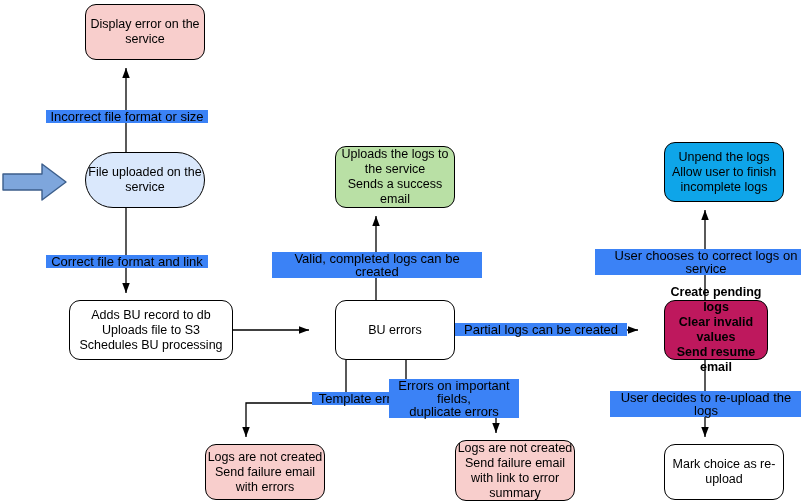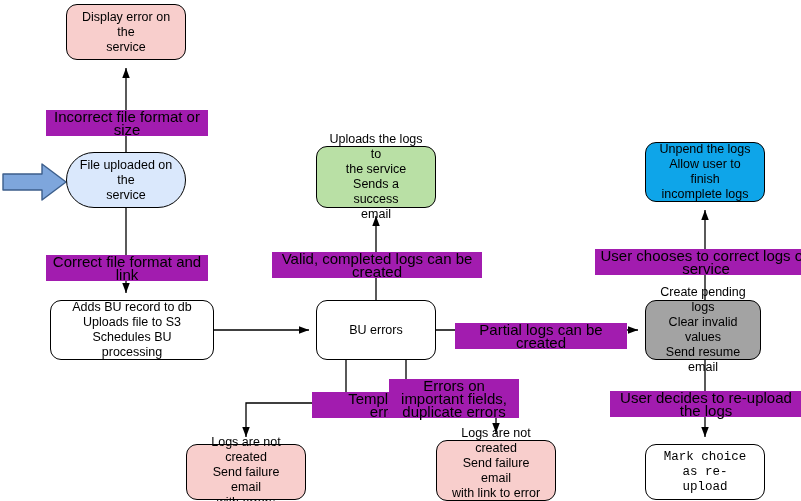--- a/index.html
+++ b/index.html
@@ -31,30 +31,31 @@
     border-radius: 11px;
     display: flex;
     align-items: center;
     justify-content: center;
     text-align: center;
     font-size: 12.5px;
     line-height: 15px;
     color: #000000;
     background: #ffffff;
     white-space: pre-line;
-    padding: 2px 12px;
+    padding: 2px 1px;
     z-index: 2;
+    margin-left: 19px;
   }
   .edge-label {
     position: absolute;
-    font-size: 15px;
+    font-size: 13px;
     line-height: 13px;
     color: #000000;
     text-align: center;
-    background: #a21caf;
+    background: #3b82f6;
     white-space: pre-line;
     z-index: 3;
     padding: 0 1px;
   }
   .input-arrow {
     position: absolute;
     z-index: 2;
   }
 </style>
 </head>
@@ -124,34 +125,34 @@
 the service
 Sends a success
 email</div>
 
   <div class="node" style="left:316px; top:300px; width:120px; height:60px; background:#FFFFFF;">BU errors</div>
 
   <div class="node" style="left:645px; top:142px; width:120px; height:60px; background:#0ea5e9;">Unpend the logs
 Allow user to finish
 incomplete logs</div>
 
-  <div class="node" style="left:645px; top:300px; width:116px; height:60px; background:#a3a3a3;">Create pending logs
+  <div class="node" style="left:645px; top:300px; width:104px; height:60px; background:#be185d;font-weight:bold;">Create pending logs
 Clear invalid values
 Send resume email</div>
 
   <div class="node" style="left:186px; top:444px; width:120px; height:56px; background:#F8CECC;">Logs are not created
 Send failure email
 with errors</div>
 
   <div class="node" style="left:436px; top:440px; width:120px; height:61px; background:#F8CECC;">Logs are not created
 Send failure email
 with link to error
 summary</div>
 
-  <div class="node" style="left:645px; top:444px; width:120px; height:56px; background:#FFFFFF;font-family:Liberation Mono, monospace;">Mark choice as re-
+  <div class="node" style="left:645px; top:444px; width:120px; height:56px; background:#FFFFFF;">Mark choice as re-
 upload</div>
 
   <div class="edge-label" style="left:46px; top:110px; width:160px;">Incorrect file format or size</div>
 
   <div class="edge-label" style="left:46px; top:255px; width:160px;">Correct file format and link</div>
 
   <div class="edge-label" style="left:272px; top:252px; width:208px;">Valid, completed logs can be created</div>
 
   <div class="edge-label" style="left:455px; top:323px; width:170px;">Partial logs can be created</div>
 

